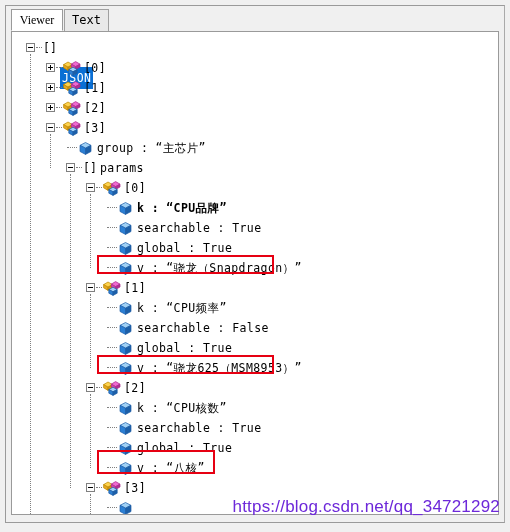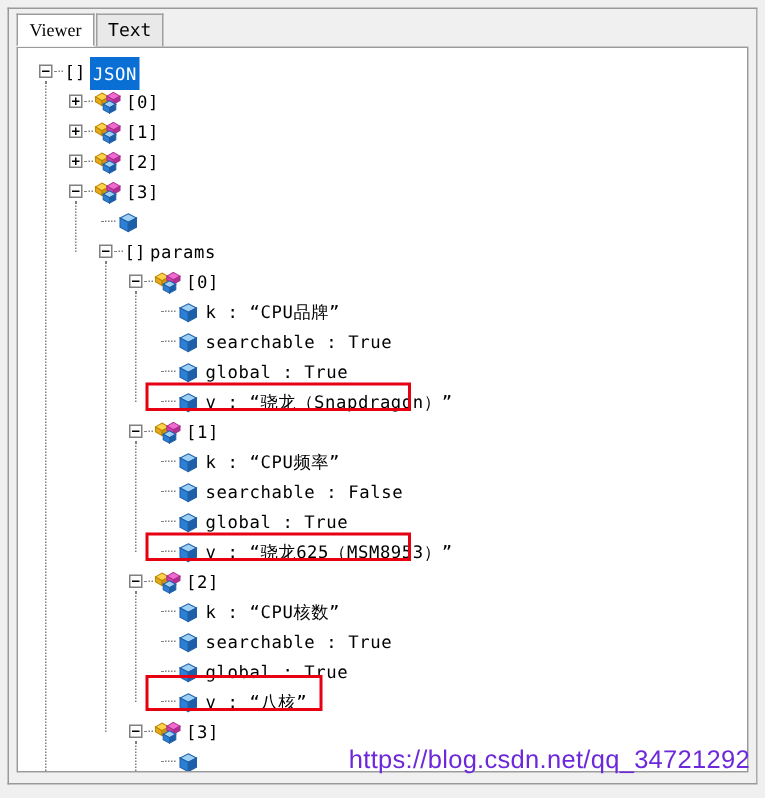--- a/index.html
+++ b/index.html
@@ -193,21 +193,21 @@
         <span>Text</span>
       </div>
     </div>
 
     <div class="tree-panel">
       <div class="tree-canvas" id="tree-canvas">
           <div class="row" style="top: 6px;">
             <span class="exp" style="left: 14px;"></span>
             <span class="hline" style="left: 24px; top: 9px; width: 6px;"></span>
             <span class="brackets" style="left: 31px;">[]</span>
-            <span class="label sel" style="left: 48px;">JSON</span>
+            <span class="label sel" style="left: 48px; margin-top: 29px;">JSON</span>
           </div>
           <div class="row" style="top: 26px;">
             <span class="exp plus" style="left: 34px;"></span>
             <span class="hline" style="left: 44px; top: 9px; width: 6px;"></span>
             <span class="icon" style="left: 51px;">
               <svg width="18" height="15" viewBox="0 0 18 15">
                 <polygon points="5,1 9.5,3.6 5,6.2 0.6,3.6" fill="#ffd24d" stroke="#b88600" stroke-width="0.7"></polygon>
                 <polygon points="0.6,3.6 5,6.2 5,9.4 0.6,6.8" fill="#e8a81e" stroke="#b88600" stroke-width="0.7"></polygon>
                 <polygon points="9.5,3.6 5,6.2 5,9.4 9.5,6.8" fill="#d49412" stroke="#b88600" stroke-width="0.7"></polygon>
                 <polygon points="12.6,0.6 17,3.1 12.6,5.6 8.3,3.1" fill="#f06ad0" stroke="#a82d8c" stroke-width="0.7"></polygon>
@@ -276,20 +276,21 @@
           </div>
           <div class="row" style="top: 106px;">
             <span class="hline" style="left: 55px; top: 9px; width: 10px;"></span>
             <span class="icon" style="left: 67px; top: 4px;">
               <svg width="13" height="13" viewBox="0 0 13 13">
                 <polygon points="6.5,0.5 12,3.3 6.5,6.2 1,3.3" fill="#9fd0f5" stroke="#1f5fa8" stroke-width="0.7"></polygon>
                 <polygon points="1,3.3 6.5,6.2 6.5,12.4 1,9.5" fill="#2b7fd4" stroke="#1f5fa8" stroke-width="0.7"></polygon>
                 <polygon points="12,3.3 6.5,6.2 6.5,12.4 12,9.5" fill="#1c5fa8" stroke="#1f5fa8" stroke-width="0.7"></polygon>
               </svg>
             </span>
+            <span class="label" style="left: 85px;">group : “主芯片”</span>
           </div>
           <div class="row" style="top: 126px;">
             <span class="exp" style="left: 54px;"></span>
             <span class="hline" style="left: 64px; top: 9px; width: 6px;"></span>
             <span class="brackets" style="left: 71px;">[]</span>
             <span class="label" style="left: 88px;">params</span>
           </div>
           <div class="row" style="top: 146px;">
             <span class="exp" style="left: 74px;"></span>
             <span class="hline" style="left: 84px; top: 9px; width: 6px;"></span>
@@ -310,21 +311,21 @@
           </div>
           <div class="row" style="top: 166px;">
             <span class="hline" style="left: 95px; top: 9px; width: 10px;"></span>
             <span class="icon" style="left: 107px; top: 4px;">
               <svg width="13" height="13" viewBox="0 0 13 13">
                 <polygon points="6.5,0.5 12,3.3 6.5,6.2 1,3.3" fill="#9fd0f5" stroke="#1f5fa8" stroke-width="0.7"></polygon>
                 <polygon points="1,3.3 6.5,6.2 6.5,12.4 1,9.5" fill="#2b7fd4" stroke="#1f5fa8" stroke-width="0.7"></polygon>
                 <polygon points="12,3.3 6.5,6.2 6.5,12.4 12,9.5" fill="#1c5fa8" stroke="#1f5fa8" stroke-width="0.7"></polygon>
               </svg>
             </span>
-            <span class="label" style="left: 125px;">k : “CPU品牌”</span>
+            <span class="label" style="left: 125px; font-weight: bold;">k : “CPU品牌”</span>
           </div>
           <div class="row" style="top: 186px;">
             <span class="hline" style="left: 95px; top: 9px; width: 10px;"></span>
             <span class="icon" style="left: 107px; top: 4px;">
               <svg width="13" height="13" viewBox="0 0 13 13">
                 <polygon points="6.5,0.5 12,3.3 6.5,6.2 1,3.3" fill="#9fd0f5" stroke="#1f5fa8" stroke-width="0.7"></polygon>
                 <polygon points="1,3.3 6.5,6.2 6.5,12.4 1,9.5" fill="#2b7fd4" stroke="#1f5fa8" stroke-width="0.7"></polygon>
                 <polygon points="12,3.3 6.5,6.2 6.5,12.4 12,9.5" fill="#1c5fa8" stroke="#1f5fa8" stroke-width="0.7"></polygon>
               </svg>
             </span>

